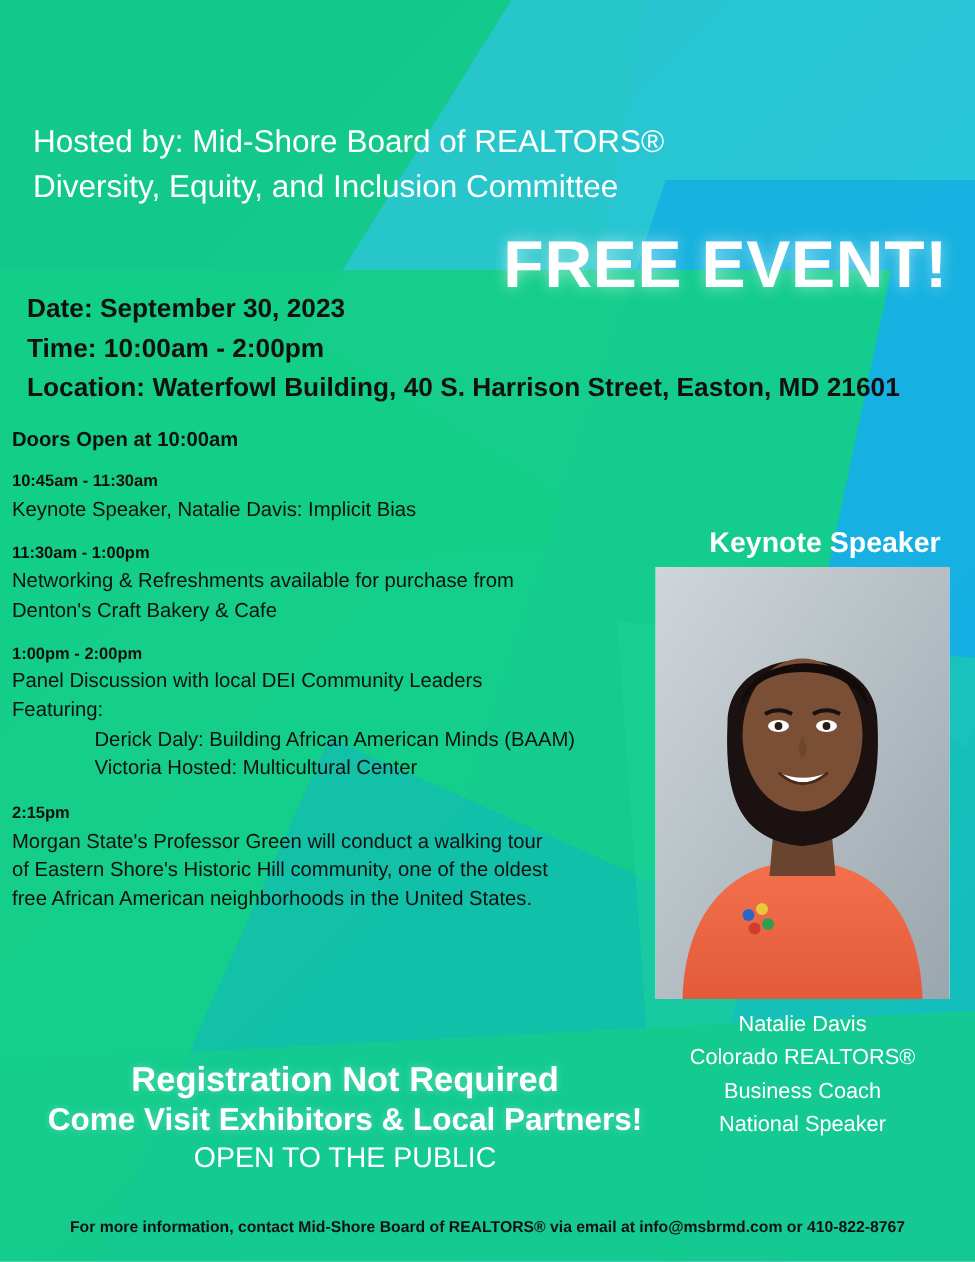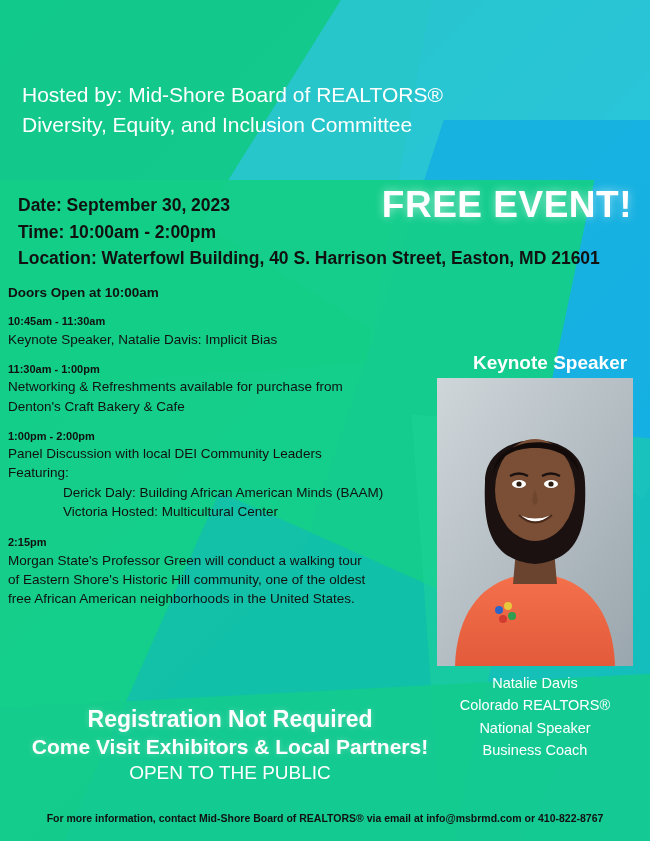--- a/index.html
+++ b/index.html
@@ -93,22 +93,22 @@
     position: absolute;
     left: 22px; top: 80px;
     width: 520px;
     font-size: 21px;
     font-weight: normal;
     color: #ffffff;
     line-height: 1.42;
   }
   .freeevent {
     position: absolute;
-    right: 18px; top: 184px;
-    font-size: 37px;
+    right: 18px; top: 152px;
+    font-size: 44px;
     font-weight: bold;
     color: #ffffff;
     text-shadow: 0 0 10px rgba(255,255,255,0.55);
     letter-spacing: 0.5px;
   }
   .details {
     position: absolute;
     left: 18px; top: 192px;
     width: 620px;
     font-size: 17.5px;
@@ -301,22 +301,22 @@
         <circle cx="62" cy="232" r="4" fill="#2a66c8"></circle>
         <circle cx="71" cy="228" r="4" fill="#e8c73a"></circle>
         <circle cx="66" cy="241" r="4" fill="#d23b2f"></circle>
         <circle cx="75" cy="238" r="4" fill="#2f9e50"></circle>
       </svg>
     </div>
 
     <div class="photo-caption">
       <div>Natalie Davis</div>
       <div>Colorado REALTORS®</div>
+      <div>Business Coach</div>
       <div>National Speaker</div>
-      <div>Business Coach</div>
     </div>
 
     <div class="cta">
       <div class="cta-line1">Registration Not Required</div>
       <div class="cta-line2">Come Visit Exhibitors &amp; Local Partners!</div>
       <div class="cta-line3">OPEN TO THE PUBLIC</div>
     </div>
 
     <div class="footer">For more information, contact Mid-Shore Board of REALTORS®  via email at info@msbrmd.com or 410-822-8767</div>
 

